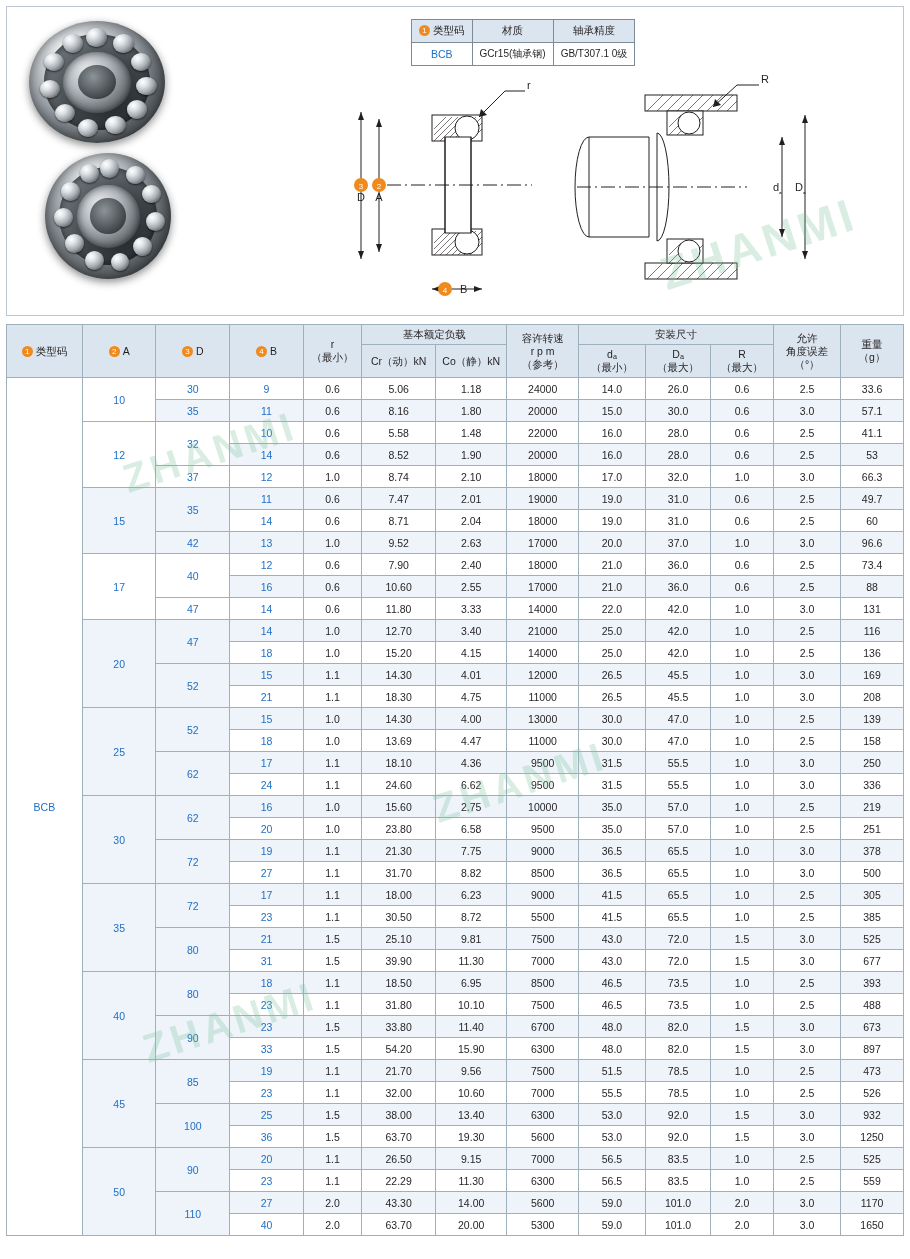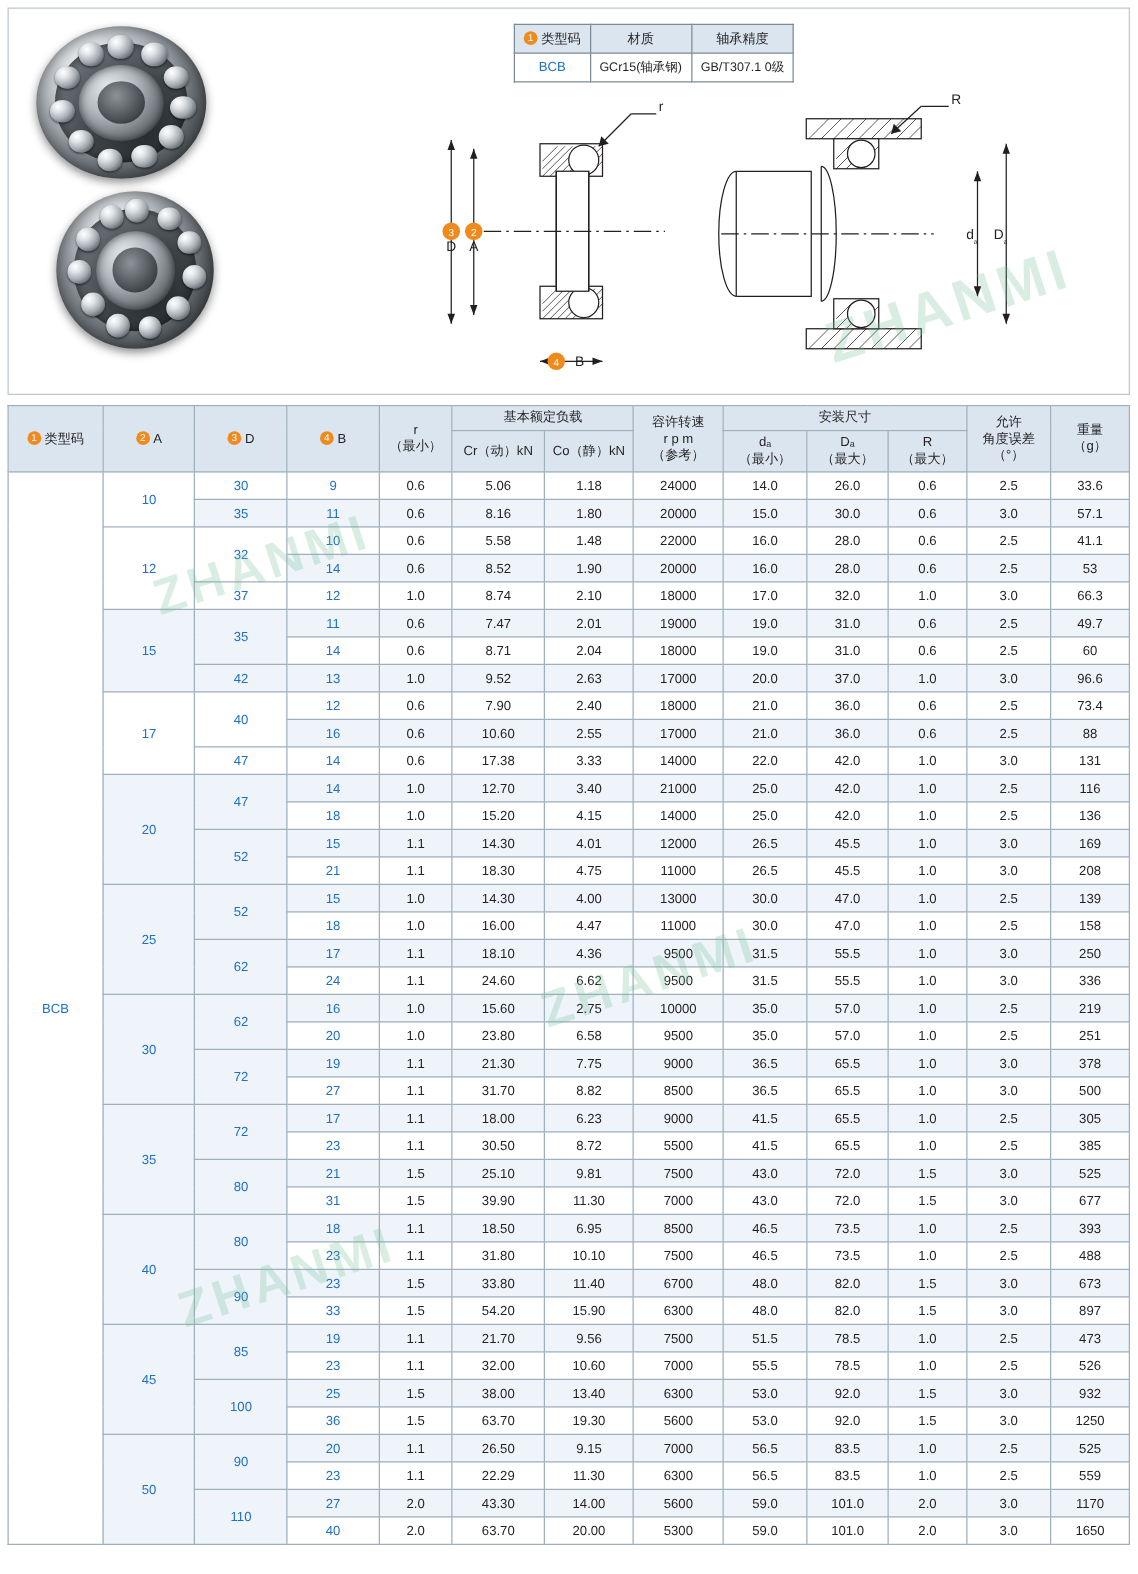--- a/index.html
+++ b/index.html
@@ -541,21 +541,21 @@
           <td>21.0</td>
           <td>36.0</td>
           <td>0.6</td>
           <td>2.5</td>
           <td>88</td>
         </tr>
         <tr>
           <td rowspan="1" class="sz">47</td>
           <td class="sz">14</td>
           <td>0.6</td>
-          <td>17.38</td>
+          <td>11.80</td>
           <td>3.33</td>
           <td>14000</td>
           <td>22.0</td>
           <td>42.0</td>
           <td>1.0</td>
           <td>3.0</td>
           <td>131</td>
         </tr>
         <tr class="band">
           <td rowspan="4" class="sz">20</td>
@@ -618,21 +618,21 @@
           <td>13000</td>
           <td>30.0</td>
           <td>47.0</td>
           <td>1.0</td>
           <td>2.5</td>
           <td>139</td>
         </tr>
         <tr>
           <td class="sz">18</td>
           <td>1.0</td>
-          <td>16.00</td>
+          <td>13.69</td>
           <td>4.47</td>
           <td>11000</td>
           <td>30.0</td>
           <td>47.0</td>
           <td>1.0</td>
           <td>2.5</td>
           <td>158</td>
         </tr>
         <tr class="band">
           <td rowspan="2" class="sz">62</td>

